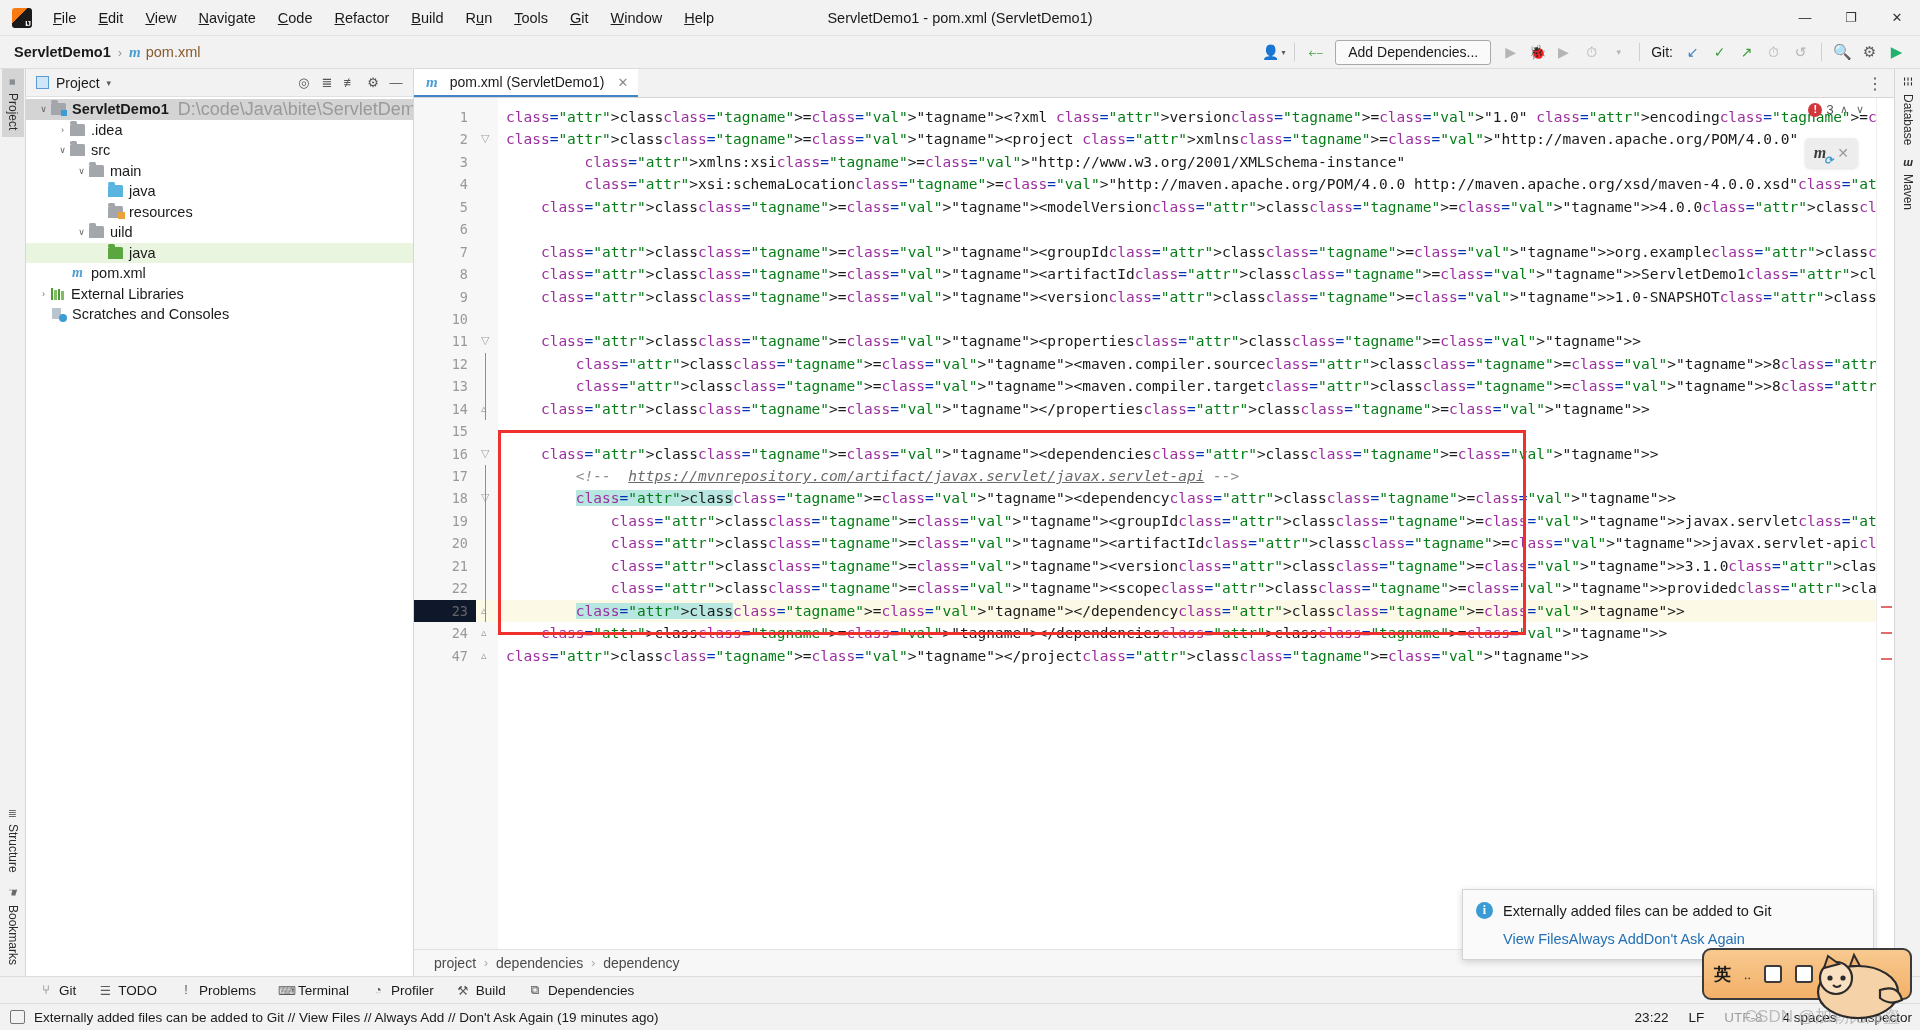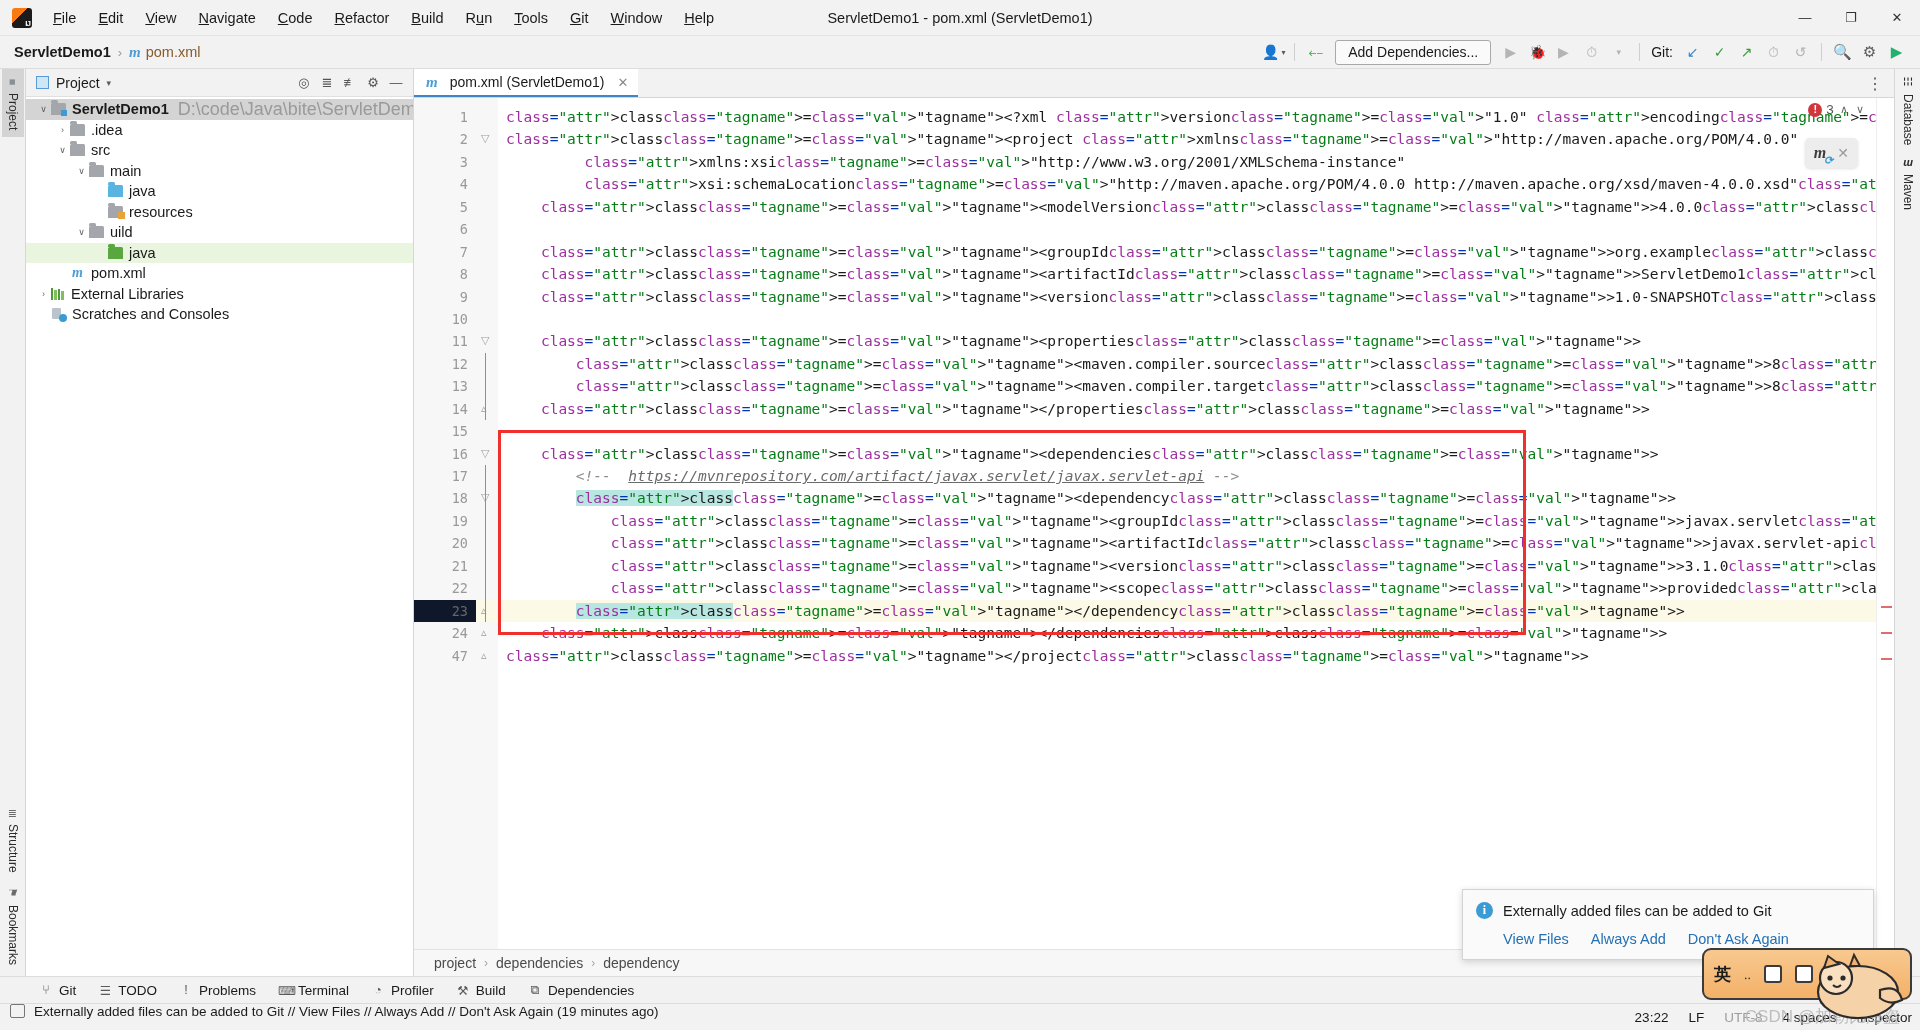--- a/index.html
+++ b/index.html
@@ -256,21 +256,21 @@
     border-top: 1px solid #dcdcdc; padding-left: 28px; gap: 0;
   }
   .twb {
     display: flex; align-items: center; gap: 6px; padding: 0 11px; font-size: 13.5px; color: #1a1a1a;
     height: 27px;
   }
   .twb .i { color: #5a5a5a; font-size: 12.5px; width: 14px; text-align: center; }
 
   
   .statusbar {
-    height: 27px; flex: 0 0 27px; background: #f2f2f2; display: flex; 
+    height: 27px; flex: 0 0 27px; background: #f2f2f2; display: flex; align-items: center;
     border-top: 1px solid #dcdcdc; padding: 0 8px 0 10px; font-size: 13.5px; color: #1a1a1a;
     position: relative;
   }
   .sb-ico {
     width: 15px; height: 14px; border: 1.4px solid #757575; border-radius: 2px; margin-right: 9px;
     flex: 0 0 15px;
   }
   .sb-right { margin-left: auto; display: flex; align-items: center; gap: 20px; }
   .sb-right .dim { color: #9d9d9d; }
 
@@ -280,21 +280,21 @@
     border: 1px solid #d3d3d3; box-shadow: 0 2px 7px rgba(0,0,0,.16); padding: 12px 14px 12px 13px;
     z-index: 20;
   }
   .balloon-row1 { display: flex; align-items: flex-start; gap: 10px; }
   .info-ico {
     width: 17px; height: 17px; border-radius: 50%; background: #3b9bd4; color: #fff;
     font-size: 12px; font-weight: bold; display: flex; align-items: center; justify-content: center;
     flex: 0 0 17px; font-family: "Liberation Serif", serif;
   }
   .balloon-title { font-size: 14.5px; color: #1a1a1a; line-height: 18px; }
-  .balloon-links { display: flex; gap: 22px; margin: 11px 0 0 27px; }
+  .balloon-links { display: flex; margin: 11px 0 0 27px; }
   .blink { color: #2470b3; font-size: 14.5px; }
 
   
   .ime {
     position: absolute; right: 8px; bottom: 30px; width: 210px; height: 52px;
     background: linear-gradient(180deg,#f8c98f 0%, #f3b168 100%);
     border: 2px solid #3b3b3b; border-radius: 9px; display: flex; align-items: center;
     padding: 0 10px; gap: 13px; z-index: 22;
   }
   .ime .cn { font-size: 17px; color: #1a1a1a; font-weight: bold; }

